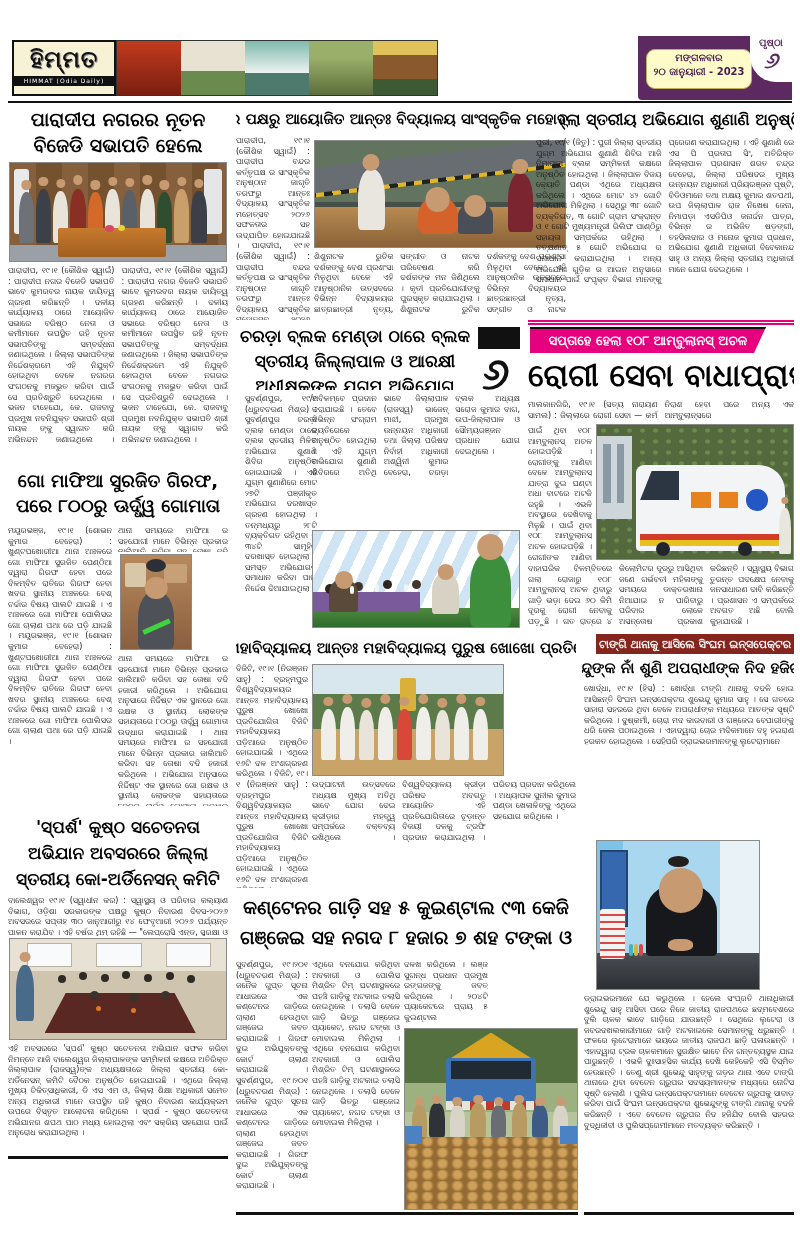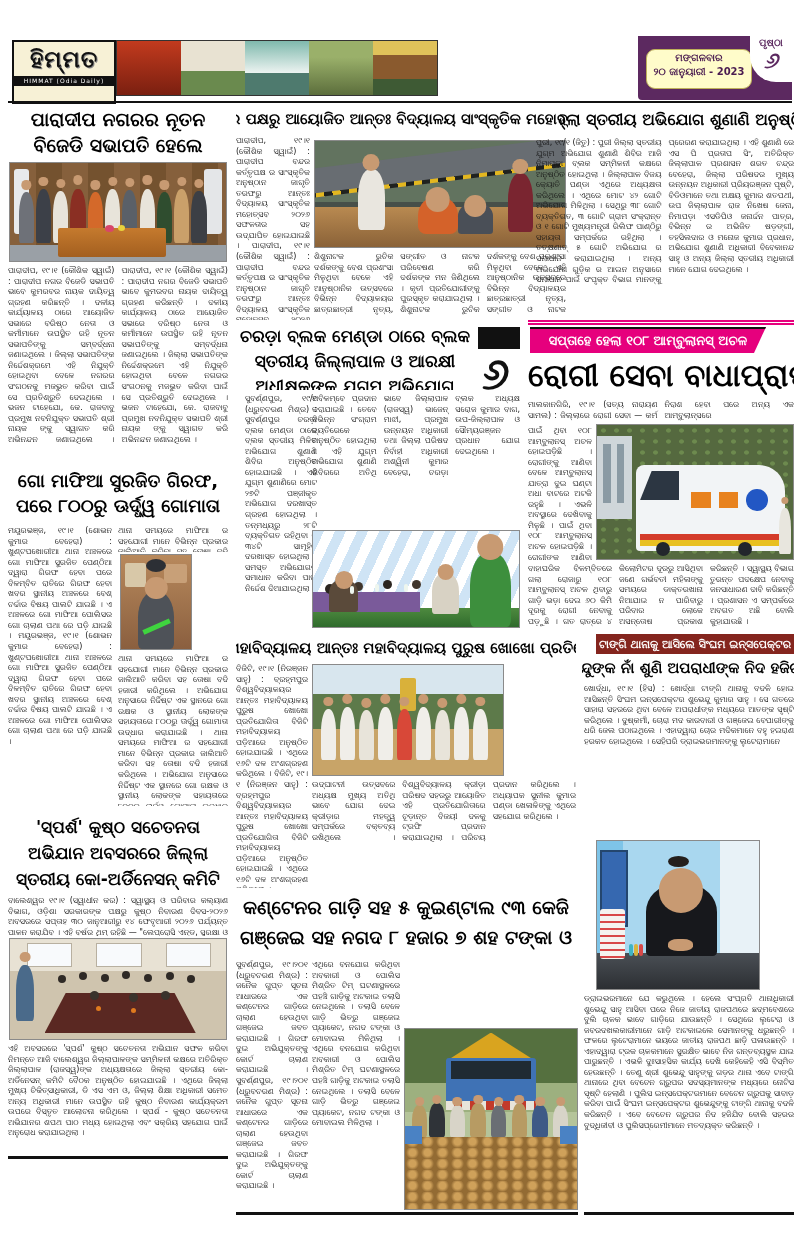--- a/index.html
+++ b/index.html
@@ -51,21 +51,21 @@
   .tent-bg{background:repeating-linear-gradient(115deg,#cfe4f5 0 10px,#ffffff 10px 20px);}
   .sacks{background-color:#7c5a2c;background-image:radial-gradient(circle at 50% 42%,#cfa15a 0 34%,#936b33 66%);
          background-size:15px 11px;}
 </style>
 </head>
 <body>
 
 <div id="page">
 
   <div class="abs" style="left:8px;top:36px;width:784px;height:64px;">
-    <div class="abs logo-box" style="left:4px;top:4px;width:104px;height:64px;">
+    <div class="abs logo-box" style="left:4px;top:4px;width:104px;height:56px;">
       <div class="logo-title">ହିମ୍ମତ</div>
       <div class="logo-strip">HIMMAT (Odia Daily)</div>
     </div>
     <div class="abs collage" style="left:108px;top:4px;width:322px;height:56px;">
       <div style="background:linear-gradient(#c23a1e,#7a1f10);"></div>
       <div style="background:linear-gradient(#e8e2d2 55%,#6a8a4e 55%);"></div>
       <div style="background:linear-gradient(#7fb9ad,#eef4f2 60%,#4e7a6e 60%);"></div>
       <div style="background:linear-gradient(#9ab06a 30%,#5c6e3c);"></div>
       <div style="background:linear-gradient(#e0c25a 25%,#8a5a2e 25% 70%,#3e5a34 70%);"></div>
     </div>
@@ -187,25 +187,26 @@
     <span class="fg" style="left:4%;bottom:14%;width:8%;height:46%;background:#f0eee9;"></span>
     <span class="fg" style="left:14%;bottom:14%;width:8%;height:48%;background:#f0eee9;"></span>
     <span class="fg" style="left:24%;bottom:14%;width:8%;height:45%;background:#e8e4da;"></span>
     <span class="fg" style="left:34%;bottom:14%;width:8%;height:48%;background:#f0eee9;"></span>
     <span class="fg" style="left:44%;bottom:14%;width:8%;height:46%;background:#d84838;"></span>
     <span class="fg" style="left:54%;bottom:14%;width:8%;height:48%;background:#f0eee9;"></span>
     <span class="fg" style="left:64%;bottom:14%;width:8%;height:45%;background:#e8e4da;"></span>
     <span class="fg" style="left:74%;bottom:14%;width:8%;height:48%;background:#f0eee9;"></span>
     <span class="fg" style="left:84%;bottom:14%;width:8%;height:46%;background:#f0eee9;"></span>
   </div>
-  <div class="abs bt c3" style="left:312px;top:780px;width:264px;height:108px;">ଉଦ୍‌ଘାଟନୀ ଉତ୍ସବରେ ଅଧ୍ୟକ୍ଷ ମୁଖ୍ୟ ଅତିଥି ଭାବେ ଯୋଗ ଦେଇ କ୍ରୀଡ଼ାର ମହତ୍ତ୍ୱ ସମ୍ପର୍କରେ ବକ୍ତବ୍ୟ ରଖିଥିଲେ । ବିଶ୍ୱବିଦ୍ୟାଳୟ କ୍ରୀଡ଼ା ପରିଷଦ ସହରରୁ ଆୟୋଜିତ ଏହି ପ୍ରତିଯୋଗିତାରେ ଚୂଡ଼ାନ୍ତ ବିଜୟୀ ଦଳକୁ ଟ୍ରଫି ପ୍ରଦାନ କରାଯାଇଥିଲା । ପରିଚୟ ପ୍ରଦାନ କରିଥିଲେ । ଅଧ୍ୟାପକ ସୁନୀଲ କୁମାର ପଣ୍ଡା ଖେଳାଳିଙ୍କୁ ଏଥିରେ ସହଯୋଗ କରିଥିଲେ ।</div>
+  <div class="abs bt c3" style="left:312px;top:780px;width:264px;height:108px;">ଉଦ୍‌ଘାଟନୀ ଉତ୍ସବରେ ଅଧ୍ୟକ୍ଷ ମୁଖ୍ୟ ଅତିଥି ଭାବେ ଯୋଗ ଦେଇ କ୍ରୀଡ଼ାର ମହତ୍ତ୍ୱ ସମ୍ପର୍କରେ ବକ୍ତବ୍ୟ ରଖିଥିଲେ । ବିଶ୍ୱବିଦ୍ୟାଳୟ କ୍ରୀଡ଼ା ପରିଷଦ ଅବଗତୁ ଆୟୋଜିତ ଏହି ପ୍ରତିଯୋଗିତାରେ ଚୂଡ଼ାନ୍ତ ବିଜୟୀ ଦଳକୁ ଟ୍ରଫି ପ୍ରଦାନ କରାଯାଇଥିଲା । ପରିଚୟ ପ୍ରଦାନ କରିଥିଲେ । ଅଧ୍ୟାପକ ସୁନୀଲ କୁମାର ପଣ୍ଡା ଖେଳାଳିଙ୍କୁ ଏଥିରେ ସହଯୋଗ କରିଥିଲେ ।</div>
 
   <div class="abs hl" style="left:236px;top:892px;width:340px;height:62px;font-size:19px;line-height:30px;">କଣ୍ଟେନର ଗାଡ଼ି ସହ ୫ କୁଇଣ୍ଟାଲ ୯୩ କେଜି ଗଞ୍ଜେଇ ସହ ନଗଦ ୮ ହଜାର ୭ ଶହ ଟଙ୍କା ଓ ୨ଟି ମୋବାଇଲ ଜବତ : ୨ ଗିରଫ</div>
   <div class="abs bt" style="left:236px;top:960px;width:72px;height:250px;">ସୁବର୍ଣ୍ଣପୁର, ୧୯।୨୦୧ (ଧ୍ରୁବଚରଣ ମିଶ୍ର) : ଜନୈକ ଗୁପ୍ତ ସୂଚନା ଆଧାରରେ ଏକ କଣ୍ଟେନର ଗାଡ଼ିରେ ଚାଲାଣ ହେଉଥିବା ଗଞ୍ଜେଇ ଜବତ କରାଯାଇଛି । ଗିରଫ ଦୁଇ ଅଭିଯୁକ୍ତଙ୍କୁ କୋର୍ଟ ଚାଲାଣ କରାଯାଇଛି । ସୁବର୍ଣ୍ଣପୁର, ୧୯।୨୦୧ (ଧ୍ରୁବଚରଣ ମିଶ୍ର) : ଜନୈକ ଗୁପ୍ତ ସୂଚନା ଆଧାରରେ ଏକ କଣ୍ଟେନର ଗାଡ଼ିରେ ଚାଲାଣ ହେଉଥିବା ଗଞ୍ଜେଇ ଜବତ କରାଯାଇଛି । ଗିରଫ ଦୁଇ ଅଭିଯୁକ୍ତଙ୍କୁ କୋର୍ଟ ଚାଲାଣ କରାଯାଇଛି ।</div>
   <div class="abs bt" style="left:312px;top:960px;width:88px;height:250px;">ଏଥିରେ ବନଯୋଗ କରିଥିବା ଅବକାରୀ ଓ ପୋଲିସ ମିଶ୍ରିତ ଟିମ୍ ଘଟଣାସ୍ଥଳରେ ପହଞ୍ଚି ଗାଡ଼ିକୁ ଅଟକାଇ ତଲାସି ନେଇଥିଲେ । ତଲାସି ବେଳେ ଗାଡ଼ି ଭିତରୁ ଗଞ୍ଜେଇ ପ୍ୟାକେଟ, ନଗଦ ଟଙ୍କା ଓ ମୋବାଇଲ ମିଳିଥିଲା । ଏଥିରେ ବନଯୋଗ କରିଥିବା ଅବକାରୀ ଓ ପୋଲିସ ମିଶ୍ରିତ ଟିମ୍ ଘଟଣାସ୍ଥଳରେ ପହଞ୍ଚି ଗାଡ଼ିକୁ ଅଟକାଇ ତଲାସି ନେଇଥିଲେ । ତଲାସି ବେଳେ ଗାଡ଼ି ଭିତରୁ ଗଞ୍ଜେଇ ପ୍ୟାକେଟ, ନଗଦ ଟଙ୍କା ଓ ମୋବାଇଲ ମିଳିଥିଲା ।</div>
+  <div class="abs bt" style="left:404px;top:960px;width:84px;height:64px;">ଦଳଖ କରିଥିଲେ । ଲଞ୍ଜ ସୁଗନ୍ଧ ପ୍ରଧାନ ପ୍ରମୁଖ ରଙ୍ଗଜଙ୍କୁ ଜବତ୍ କରିଥିଲେ । ୨୦୪ଟି ପ୍ୟାକେଟରେ ପ୍ରାୟ ୫ କୁଇଣ୍ଟାଲ</div>
 
   <div class="ph" style="left:404px;top:1028px;width:174px;height:182px;background:linear-gradient(#55703f 0 30%,#9db07f 30% 46%,#b5c49a 46%);">
     <div class="abs" style="left:20%;top:2%;width:60%;height:16%;background:#d9a41f;clip-path:polygon(6% 100%,50% 0,94% 100%);"></div>
     <div class="abs" style="left:24%;top:16%;width:52%;height:26%;background:#3f72b5;border-radius:3px;"></div>
     <div class="abs" style="left:27%;top:18%;width:46%;height:10%;background:#1f2a33;"></div>
     <div class="abs" style="left:24%;top:40%;width:52%;height:5%;background:repeating-linear-gradient(90deg,#e8e4da 0 8px,#c23a2a 8px 16px);"></div>
     <span class="fg" style="left:4%;bottom:40%;width:9%;height:18%;background:#b79b63;"></span>
     <span class="fg" style="left:14%;bottom:40%;width:9%;height:19%;background:#2f3338;"></span>
     <span class="fg" style="left:26%;bottom:40%;width:9%;height:18%;background:#d8d4c8;"></span>
     <span class="fg" style="left:38%;bottom:40%;width:9%;height:19%;background:#b79b63;"></span>

